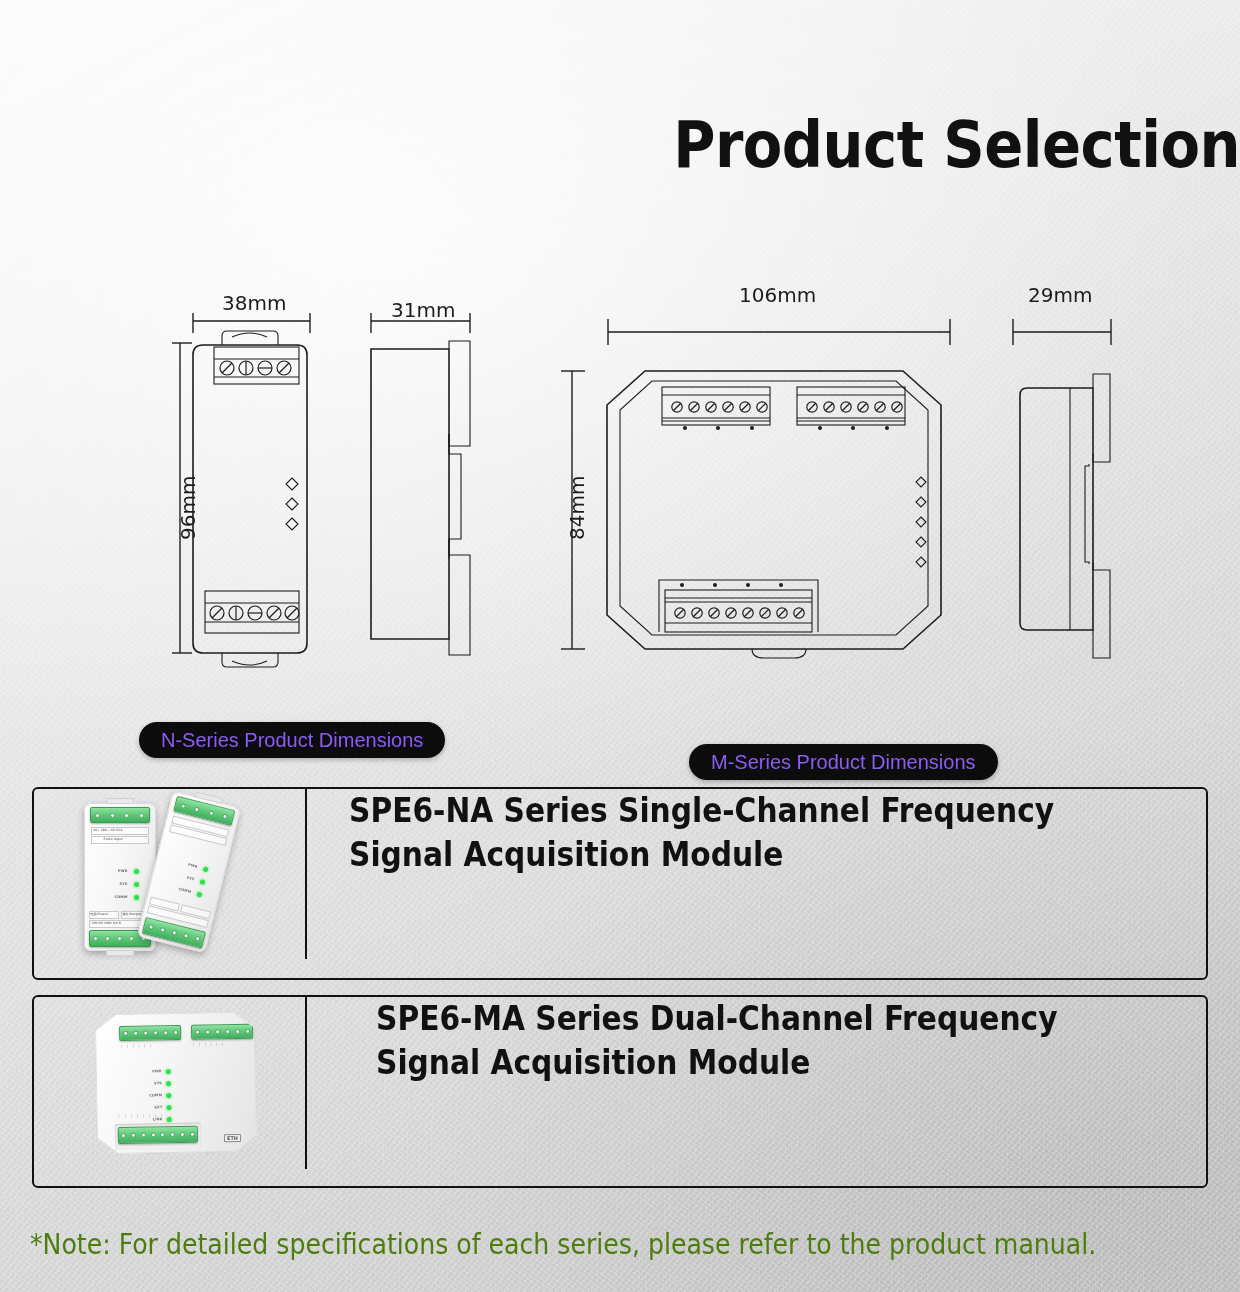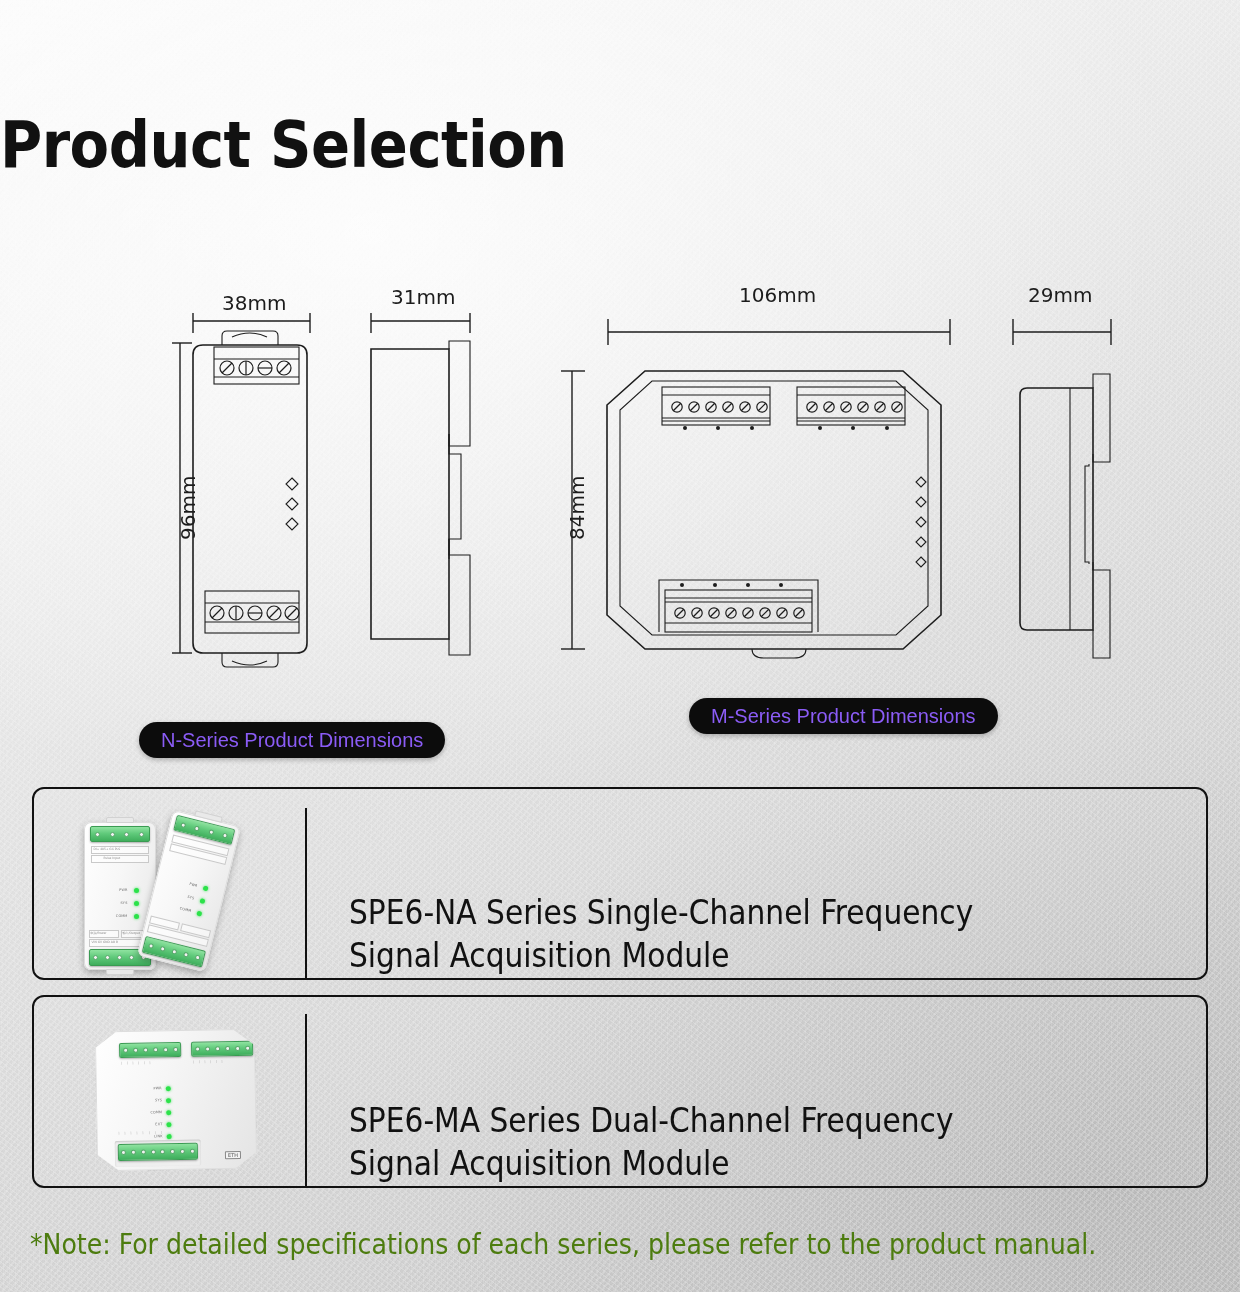--- a/index.html
+++ b/index.html
@@ -42,21 +42,21 @@
       repeating-radial-gradient(circle at 71% 63%, rgba(0,0,0,.035) 0 1px, rgba(255,255,255,.05) 1px 4px);
     mix-blend-mode: overlay;
   }
 
   .page { position: relative; width: 1240px; height: 1292px; z-index: 2; }
 
   
   .title {
     position: absolute;
     top: 108px; left: 0; width: 1240px;
-    text-align: left;
+    text-align: right;
     font-size: 64px;
     font-weight: 700;
     letter-spacing: -0.5px;
     color: #111;
     font-family: "DejaVu Sans Condensed", "DejaVu Sans", "Liberation Sans", sans-serif;
   }
 
   
   .drawings { position: absolute; top: 285px; left: 0; width: 1020px; height: 400px; }
 
@@ -94,24 +94,25 @@
     box-shadow: 0 2px 5px rgba(0,0,0,.25);
   }
 
   
   .card {
     position: absolute;
     left: 32px;
     width: 1176px;
     height: 193px;
     border: 2.5px solid #111;
-    border-radius: 12px;
+    border-radius: 6px;
     display: flex;
-    align-items: flex-end;
+    align-items: flex-start;
     background: rgba(255,255,255,0.04);
+    font-weight: bold;
   }
   .card-img {
     width: 273px;
     flex: 0 0 273px;
     border-right: 2.5px solid #111;
     position: relative;
     display: flex;
     align-items: center;
     justify-content: center;
   }
@@ -214,21 +215,21 @@
 <div class="grain2"></div>
 
 <div class="page">
 
   <div class="title">Product Selection</div>
 
   <div class="drawings">
 
     <div class="dimlabel" style="left:222px; top:6px;">38mm</div>
     <div class="dimlabel vert" style="left:176px; top:255px;">96mm</div>
-    <div class="dimlabel" style="left:391px; top:0;">31mm</div>
+    <div class="dimlabel" style="left:391px; top:13px;">31mm</div>
 
     <svg class="draw" width="1240" height="400">
 
       <g>
         <line class="dim" x1="193" y1="36" x2="310" y2="36"></line>
         <line class="dim" x1="193" y1="28" x2="193" y2="48"></line>
         <line class="dim" x1="310" y1="28" x2="310" y2="48"></line>
       </g>
 
       <g>
@@ -414,21 +415,21 @@
         <path class="ln-thin" d="M1093,277 v8 h17 v88 h-17 v-28"></path>
       </g>
     </svg>
 
     <div class="dimlabel" style="left:739px; top:-2px;">106mm</div>
     <div class="dimlabel vert" style="left:565px; top:255px;">84mm</div>
     <div class="dimlabel" style="left:1028px; top:-2px;">29mm</div>
   </div>
 
   <div class="badge" style="left:139px; top:722px;">N-Series Product Dimensions</div>
-  <div class="badge" style="left:689px; top:698px;">M-Series Product Dimensions</div>
+  <div class="badge" style="left:689px; top:744px;">M-Series Product Dimensions</div>
 
   <div class="card" style="top:787px;">
     <div class="card-img">
       <div class="photo" style="width:200px;height:170px;">
 
         <div class="mod-n" style="position:absolute; left:14px; top:14px; width:72px; height:148px;">
           <div style="position:absolute;left:22px;top:-5px;width:28px;height:6px;background:#e9e9e9;border-radius:2px 2px 0 0;border:1px solid #d2d2d2;"></div>
           <div class="term" style="left:6px; top:4px; width:60px; height:16px;">
             <i></i>
               <i></i>
@@ -494,21 +495,21 @@
       </div>
     </div>
     <div class="card-text">
       <div>
         <span>SPE6-NA Series Single-Channel Frequency</span>
         <span>Signal Acquisition Module</span>
       </div>
     </div>
   </div>
 
-  <div class="card" style="top:995px;">
+  <div class="card" style="top:995px;gap:27px;">
     <div class="card-img">
       <div class="photo" style="width:200px;height:172px;">
 
         <div class="mod-m" style="position:absolute; left:26px; top:16px; width:160px; height:140px; transform: rotate(-1deg);">
 
           <div class="term" style="left:24px; top:12px; width:62px; height:15px;">
             <i></i>
               <i></i>
               <i></i>
               <i></i>

